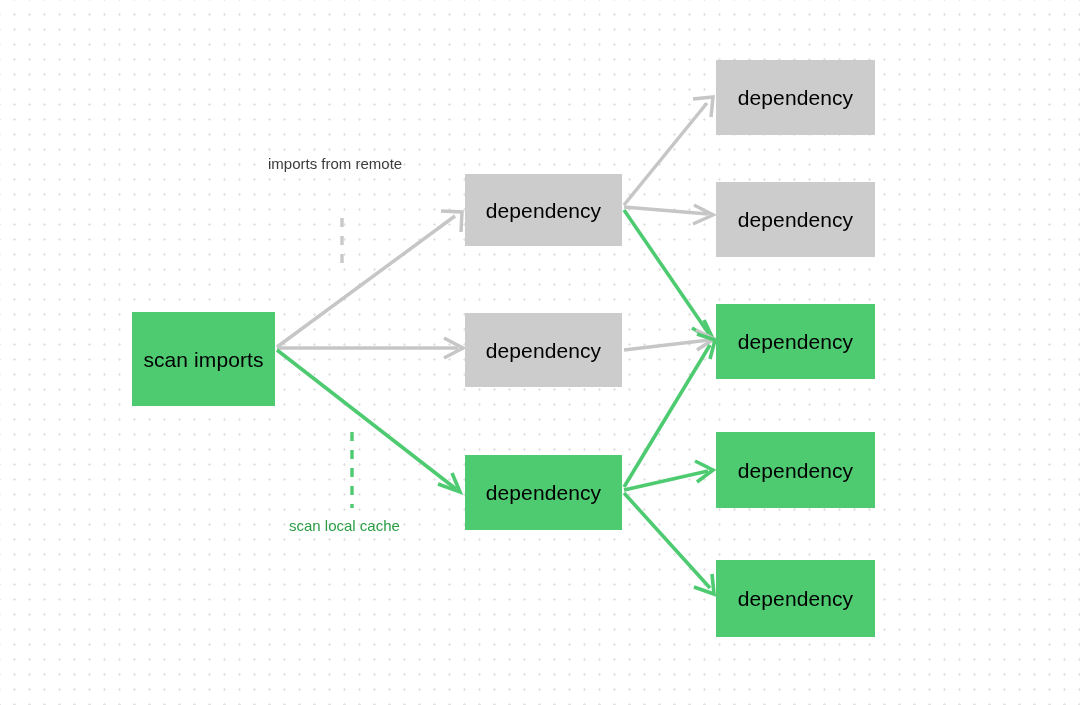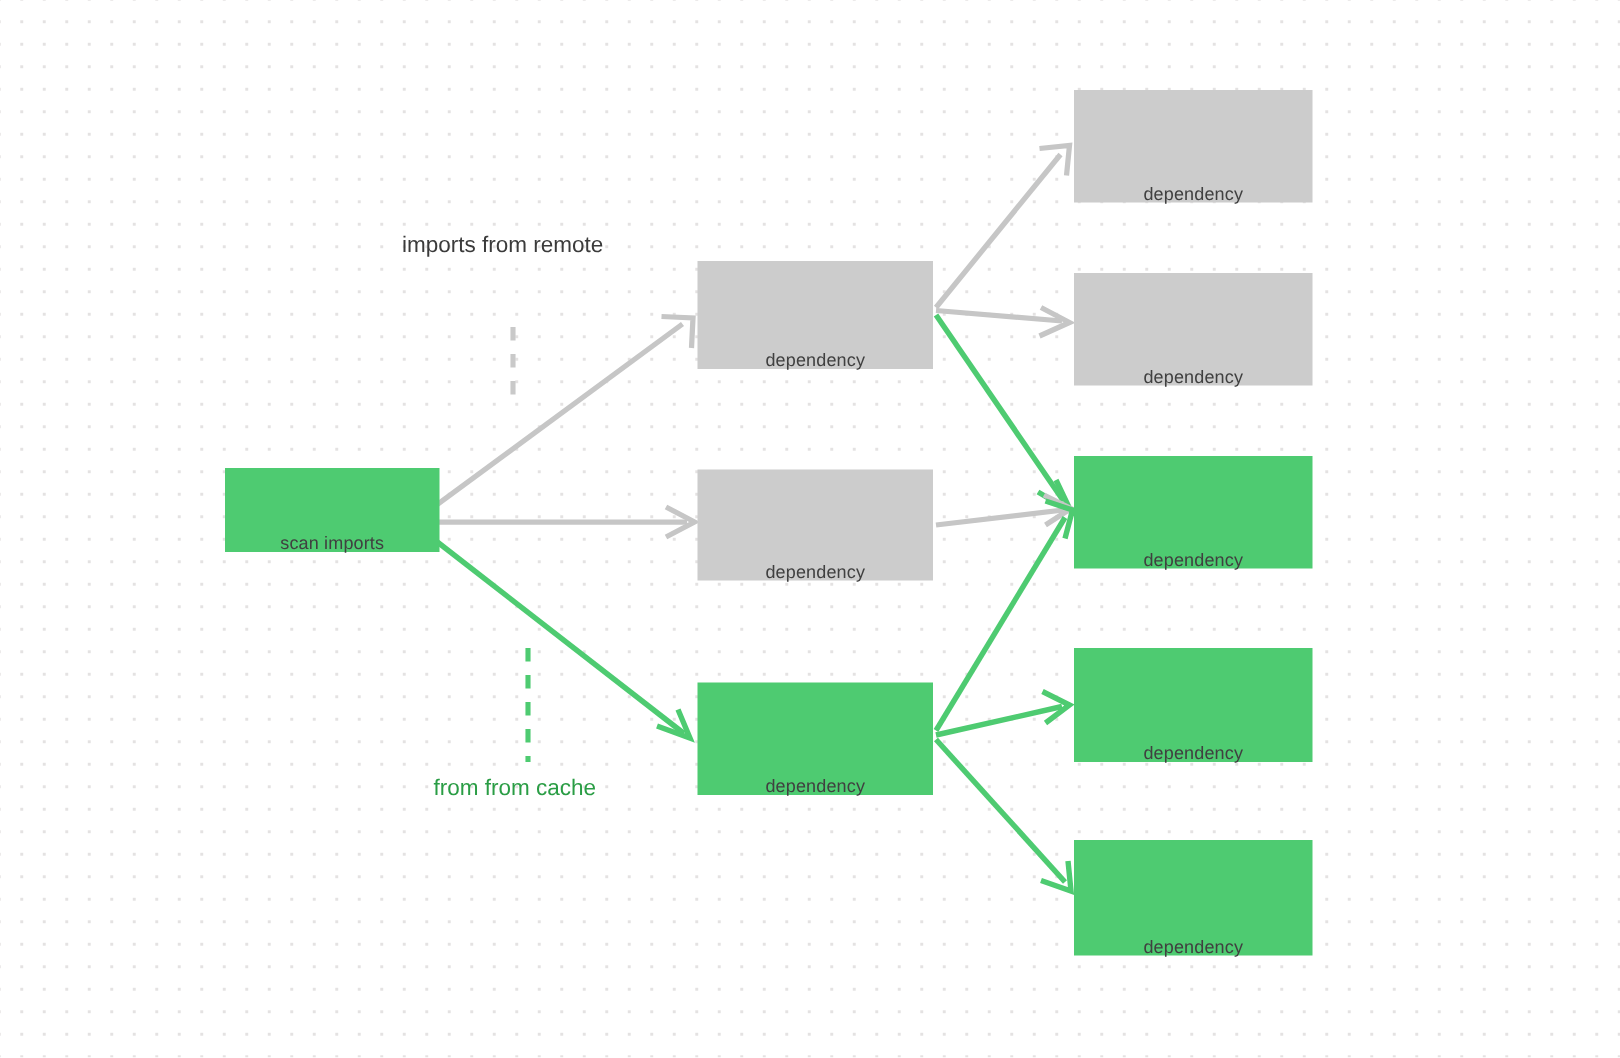--- a/index.html
+++ b/index.html
@@ -24,25 +24,25 @@
     left: 0;
     top: 0;
     width: 1080px;
     height: 705px;
     pointer-events: none;
   }
   .node {
     position: absolute;
     box-sizing: border-box;
     display: flex;
-    align-items: flex-end;
+    align-items: center;
     justify-content: center;
     font-family: "Liberation Sans", sans-serif;
-    font-size: 12px;
-    color: #404040;
+    font-size: 21px;
+    color: #000000;
     letter-spacing: 0.1px;
     user-select: none;
   }
   .node.green { background: #4ECB71; }
   .node.gray  { background: #CCCCCC; }
   .node-label {
     display: block;
     line-height: 1;
     white-space: nowrap;
   }
@@ -110,21 +110,21 @@
 
     <g>
       <path d="M 624 493 L 710 588" stroke="#4ECB71" stroke-width="3.6" fill="none"></path>
       <path d="M 694 587 L 714 594 L 712 574" stroke="#4ECB71" stroke-width="3.6" fill="none" stroke-linecap="butt" stroke-linejoin="miter"></path>
     </g>
 
     <line x1="342" y1="218" x2="342" y2="272" stroke="#c9c9c9" stroke-width="3.4" stroke-dasharray="9 9"></line>
     <line x1="352" y1="432" x2="352" y2="508" stroke="#4ECB71" stroke-width="3.4" stroke-dasharray="9 9"></line>
   </svg>
 
-  <div class="node green" style="left:132px; top:312px; width:143px; height:56px;margin-left:18px;">
+  <div class="node green" style="left:132px; top:312px; width:143px; height:94px;">
     <span class="node-label">scan imports</span>
   </div>
 
   <div class="node gray" style="left:465px; top:174px; width:157px; height:72px;">
     <span class="node-label">dependency</span>
   </div>
 
   <div class="node gray" style="left:465px; top:313px; width:157px; height:74px;">
     <span class="node-label">dependency</span>
   </div>
@@ -148,15 +148,15 @@
   <div class="node green" style="left:716px; top:432px; width:159px; height:76px;">
     <span class="node-label">dependency</span>
   </div>
 
   <div class="node green" style="left:716px; top:560px; width:159px; height:77px;">
     <span class="node-label">dependency</span>
   </div>
 
   <div class="legend-label remote" style="left:268px; top:155px;">imports from remote</div>
 
-  <div class="legend-label local" style="left:289px; top:517px;">from from cache</div>
+  <div class="legend-label local" style="left:289px; top:517px;">scan local cache</div>
 
 </div>
 
 </body></html>

